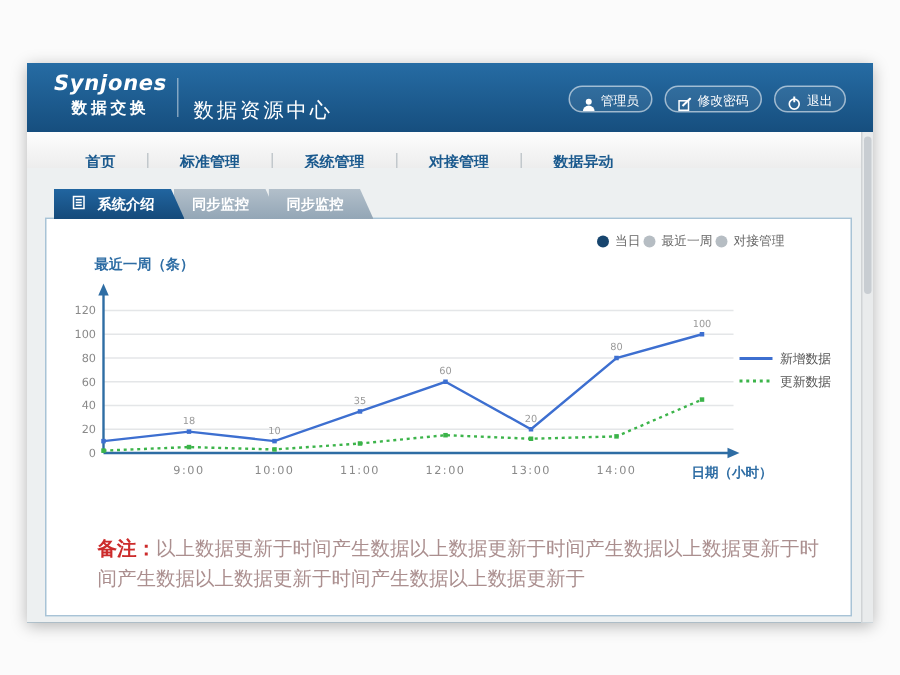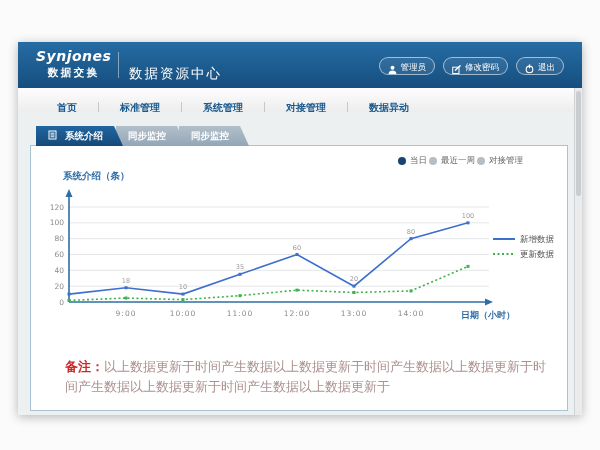--- a/index.html
+++ b/index.html
@@ -142,21 +142,21 @@
         </span>
         <span class="f-opt">
           <span class="dot off"></span>
           <span>最近一周</span>
         </span>
         <span class="f-opt">
           <span class="dot off"></span>
           <span>对接管理</span>
         </span>
       </div>
-    <div class="y-title">系统介绍（条）</div>
+    <div class="y-title">最近一周（条）</div>
     <svg id="chart" width="520" height="152">
         <text x="23" y="120.5" text-anchor="end" font-size="7.5" fill="#8a8a8a">0</text>
         <line x1="28" y1="102.16666666666667" x2="448" y2="102.16666666666667" stroke="#e4e6e8" stroke-width="1"></line>
         <text x="23" y="104.66666666666667" text-anchor="end" font-size="7.5" fill="#8a8a8a">20</text>
         <line x1="28" y1="86.33333333333334" x2="448" y2="86.33333333333334" stroke="#e4e6e8" stroke-width="1"></line>
         <text x="23" y="88.83333333333334" text-anchor="end" font-size="7.5" fill="#8a8a8a">40</text>
         <line x1="28" y1="70.5" x2="448" y2="70.5" stroke="#e4e6e8" stroke-width="1"></line>
         <text x="23" y="73" text-anchor="end" font-size="7.5" fill="#8a8a8a">60</text>
         <line x1="28" y1="54.66666666666667" x2="448" y2="54.66666666666667" stroke="#e4e6e8" stroke-width="1"></line>
         <text x="23" y="57.16666666666667" text-anchor="end" font-size="7.5" fill="#8a8a8a">80</text>

